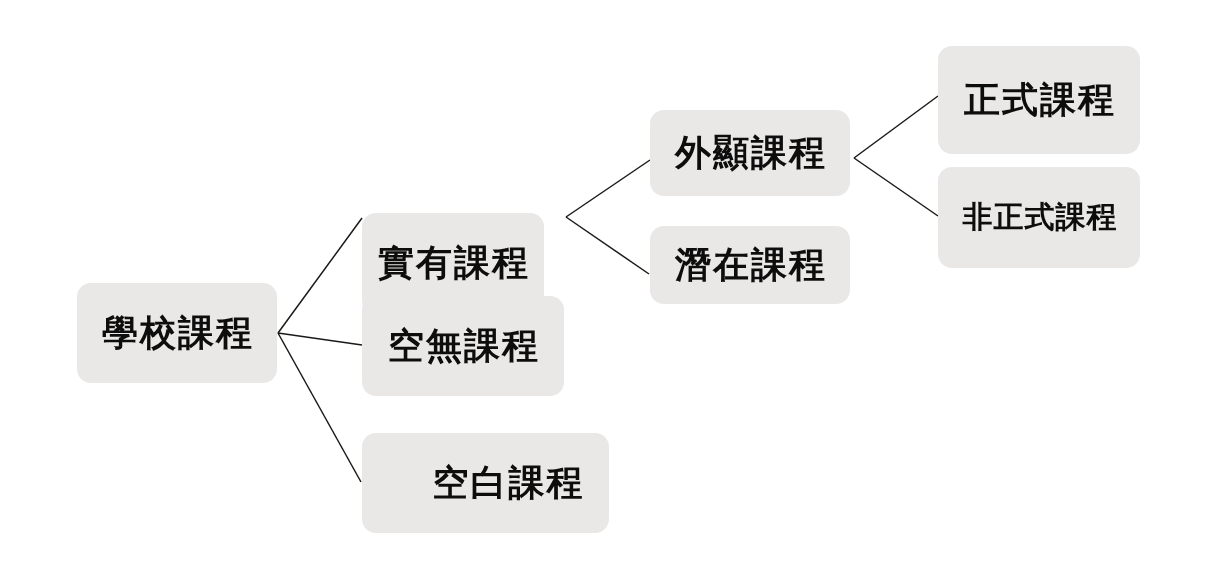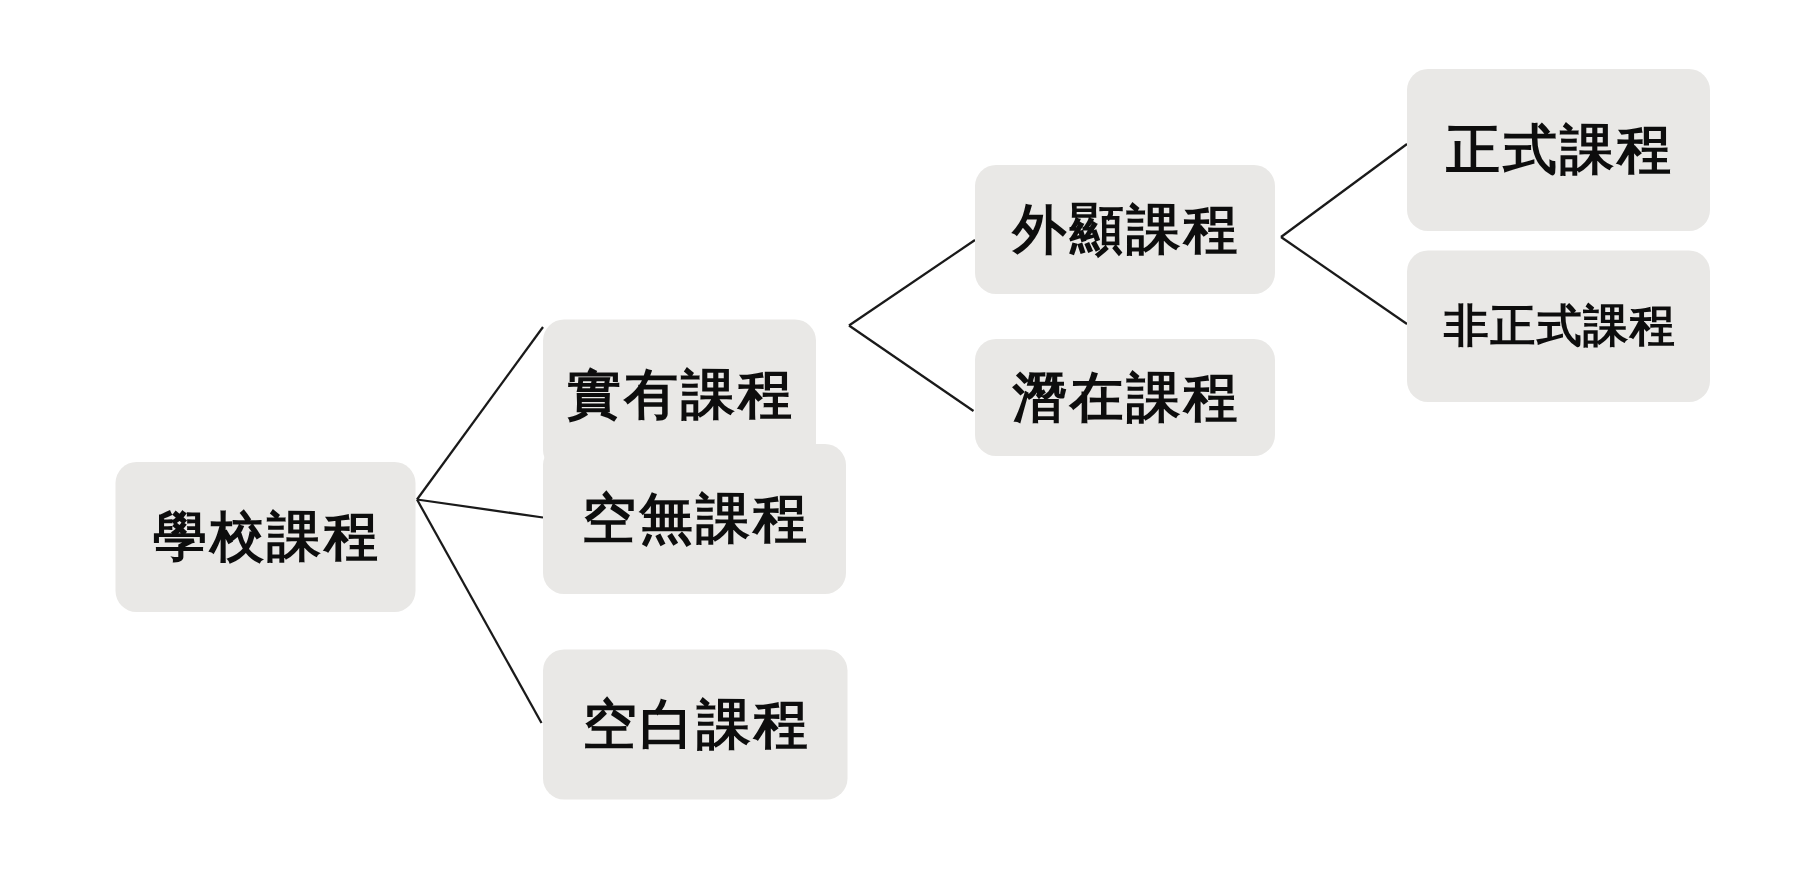--- a/index.html
+++ b/index.html
@@ -33,24 +33,24 @@
     color: #0d0d0d;
     font-size: 36px;
     font-weight: 700;
     letter-spacing: 2px;
     text-align: center;
     white-space: nowrap;
   }
   .node span { transform: translateX(1px); } 
 
   
-  .n-school   { left: 77px;  top: 283px; width: 200px; height: 100px; margin-top: 25px; }
+  .n-school   { left: 77px;  top: 283px; width: 200px; height: 100px; }
   .n-actual   { left: 362px; top: 167px; width: 182px; height: 101px; margin-top: 46px; }
   .n-null     { left: 362px; top: 296px; width: 202px; height: 100px; font-family: Liberation Serif, serif; }
-  .n-blank    { left: 362px; top: 433px; width: 203px; height: 100px; }
+  .n-blank    { left: 362px; top: 433px; width: 203px; height: 100px; padding-left: 44px; }
   .n-explicit { left: 650px; top: 110px; width: 200px; height: 86px; justify-content: center; }
   .n-hidden   { left: 650px; top: 226px; width: 200px; height: 78px; }
   .n-formal   { left: 938px; top: 46px;  width: 202px; height: 108px; }
   .n-informal { left: 938px; top: 167px; width: 202px; height: 101px; font-size: 30px; letter-spacing: 1px; }
 </style>
 </head>
 <body>
 
 <div class="canvas">
 

